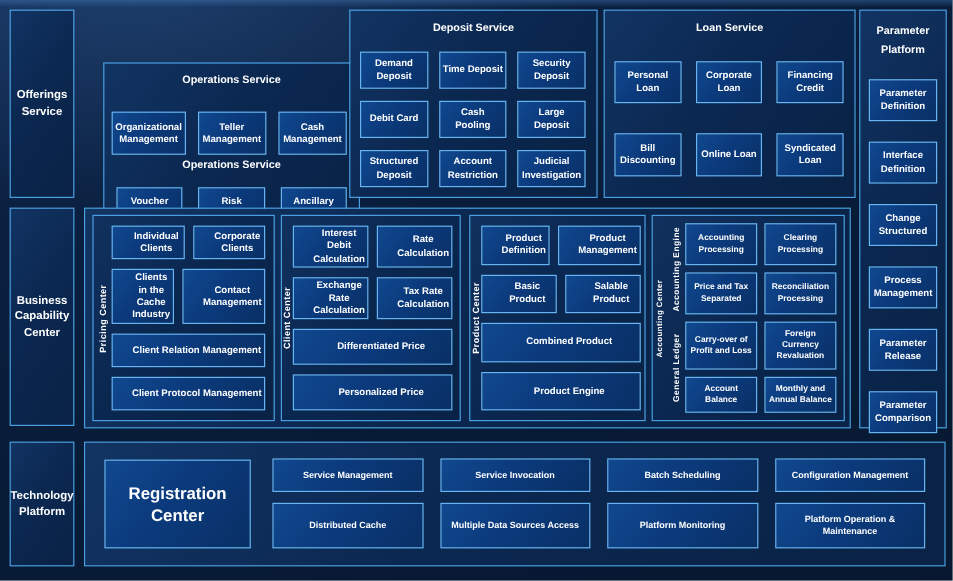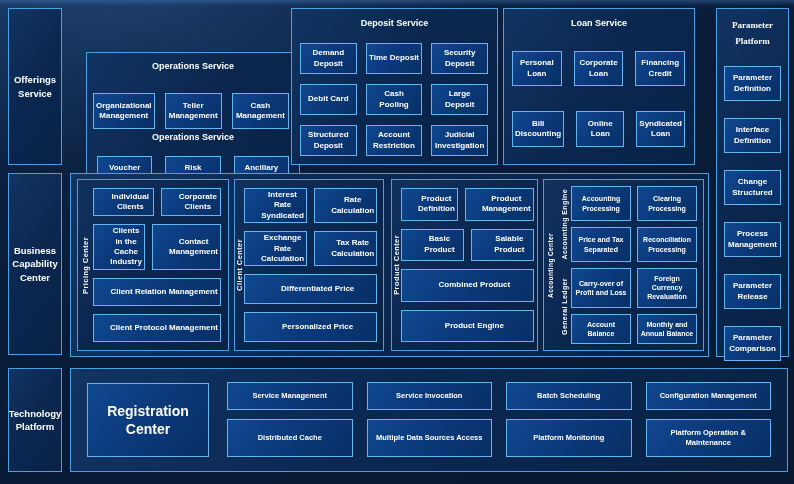--- a/index.html
+++ b/index.html
@@ -44,21 +44,21 @@
   
   #ops-row1{top:40px;left:6px;right:10px;height:36px;gap:10px;}
   #ops-mid{top:79px;}
   #ops-row2{top:103px;left:10px;right:10px;height:35px;gap:13px;}
   #dep-grid{position:absolute;top:34px;left:8px;right:9px;bottom:8px;
     display:grid;grid-template-columns:repeat(3,1fr);gap:10px 9px;}
   #loan-row1{top:42px;left:8px;right:9px;height:35px;gap:12px;}
   #loan-row2{top:102px;left:8px;right:9px;height:36px;gap:12px;}
   
   #param-platform{display:flex;flex-direction:column;align-items:center;padding:8px 7px;}
-  #pp-title{color:#fff;font-weight:700;font-size:9px;text-align:center;line-height:1.8;font-family:Liberation Serif, serif;}
+  #pp-title{color:#fff;font-weight:700;font-size:9px;text-align:center;line-height:1.8;}
   .pp-box{width:100%;height:35px;margin-top:17px;flex:none;}
   .pp-box:first-of-type{margin-top:6px;}
   
   .center-panel{position:absolute;top:5px;height:172px;box-sizing:border-box;
     border:1px solid #4a9fe2;
     background:linear-gradient(125deg,#11315e 0%,#0a2750 45%,#092245 100%);
     display:flex;}
   .center-panel .vstrip{width:15px;}
   .center-content{flex:1;display:flex;flex-direction:column;gap:8px;padding:8px 7px 8px 0;}
   .crow{display:flex;gap:7px;flex:1;}
@@ -110,21 +110,21 @@
       <div class="box">Security Deposit</div>
       <div class="box">Debit Card</div>
       <div class="box">Cash Pooling</div>
       <div class="box">Large Deposit</div>
       <div class="box">Structured Deposit</div>
       <div class="box">Account Restriction</div>
       <div class="box">Judicial Investigation</div>
     </div>
   </div>
 
-  <div class="panel" style="left:503px;top:8px;width:192px;height:157px;">
+  <div class="panel" style="left:503px;top:8px;width:210px;height:157px;">
     <div class="ptitle" style="top:9px;">Loan Service</div>
     <div class="flexrow" id="loan-row1">
       <div class="box">Personal Loan</div>
       <div class="box">Corporate Loan</div>
       <div class="box">Financing Credit</div>
     </div>
     <div class="flexrow" id="loan-row2">
       <div class="box">Bill Discounting</div>
       <div class="box">Online Loan</div>
       <div class="box">Syndicated Loan</div>
@@ -168,21 +168,21 @@
         </div>
       </div>
     </div>
 
     <div class="center-panel" style="left:163px;width:150px;">
       <div class="vstrip">
         <span class="vlabel">Client Center</span>
       </div>
       <div class="center-content">
         <div class="crow">
-          <div class="box">Interest Rate Syndicated</div>
+          <div class="box">Interest Debit Calculation</div>
           <div class="box">Rate Calculation</div>
         </div>
         <div class="crow">
           <div class="box">Exchange Rate Calculation</div>
           <div class="box">Tax Rate Calculation</div>
         </div>
         <div class="crow">
           <div class="box">Differentiated Price</div>
         </div>
         <div class="crow">

